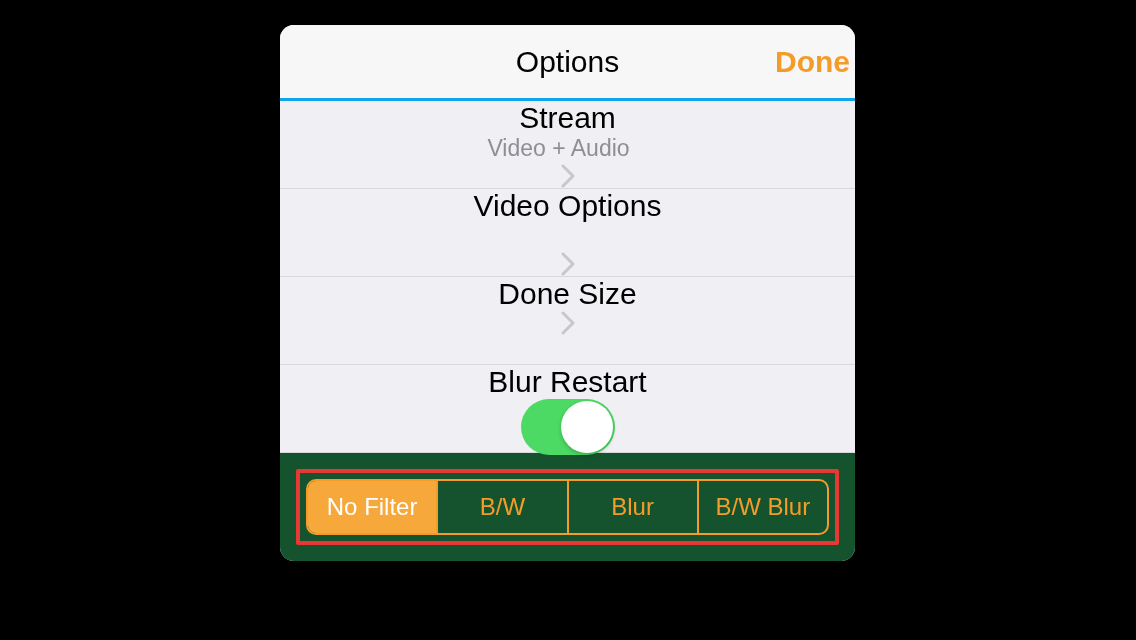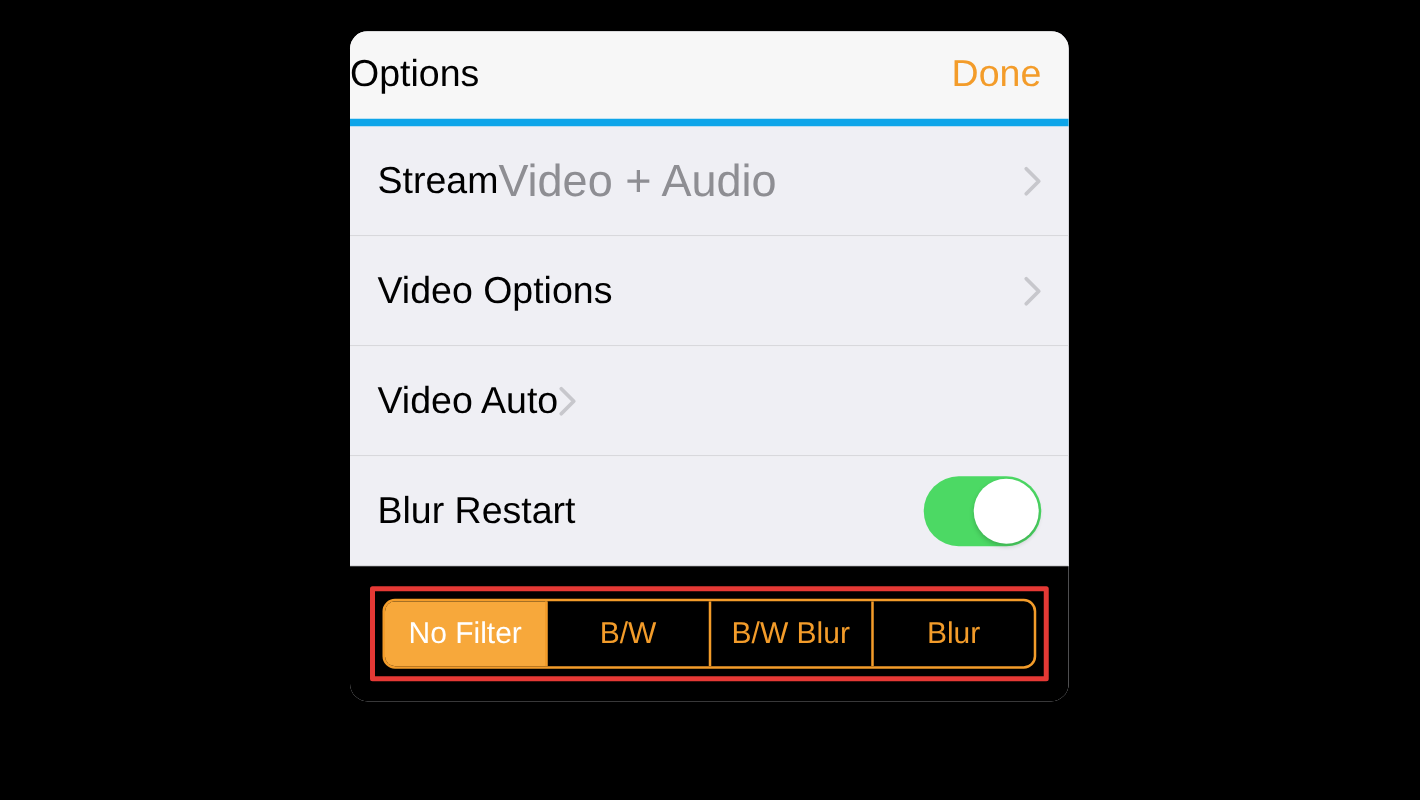--- a/index.html
+++ b/index.html
@@ -22,59 +22,60 @@
       width: 575px;
       background: #efeff4;
       border-radius: 14px;
       overflow: hidden;
       box-shadow: 0 2px 10px rgba(0,0,0,0.3);
     }
     .header {
       height: 76px;
       display: flex;
       align-items: center;
-      justify-content: flex-start;
+      justify-content: center;
       position: relative;
-      border-bottom: 6px solid #0ea5e9;
+      border-bottom: 3px solid #0ea5e9;
       background: #f7f7f7;
     }
     .header-title {
       font-size: 30px;
       font-weight: 400;
       color: #000;
     }
     .done-btn {
       position: absolute;
-      right: 22px;
+      right: 5px;
       top: 50%;
       transform: translateY(-50%);
       color: #f39c2a;
       font-size: 30px;
-      font-weight: 400;
+      font-weight: 700;
       cursor: pointer;
     }
     .row {
       height: 88px;
       display: flex;
       align-items: center;
       padding: 0 22px;
       background: #efeff4;
       border-bottom: 1px solid #d8d8dc;
       cursor: pointer;
+      flex-direction: column;
     }
     .row-label {
       font-size: 30px;
       color: #000;
       font-weight: 300;
       flex: 0 0 auto;
     }
     .row-value {
       flex: 1;
       text-align: left;
-      font-size: 36px;
+      font-size: 23px;
       color: #8e8e93;
       font-weight: 300;
       padding-right: 18px;
     }
     .row-spacer {
       flex: 1;
     }
     .chevron {
       width: 14px;
       height: 24px;
@@ -98,21 +99,21 @@
       width: 52px;
       height: 52px;
       background: #fff;
       border-radius: 50%;
       top: 2px;
       right: 2px;
       box-shadow: 0 2px 4px rgba(0,0,0,0.2);
     }
     .seg-container {
       padding: 16px;
-      background: #000000;
+      background: #14532d;
     }
     .highlight-box {
       border: 4px solid #e53935;
       padding: 6px;
       border-radius: 2px;
     }
     .segcontrol {
       display: flex;
       height: 56px;
       border: 2px solid #f39c2a;
@@ -162,40 +163,40 @@
     <span class="row-label">Video Options</span>
     <span class="row-spacer"></span>
     <span class="chevron">
       <svg viewBox="0 0 14 24">
           <polyline points="2,2 12,12 2,22" fill="none" stroke="#c7c7cc" stroke-width="3" stroke-linecap="round" stroke-linejoin="round"></polyline>
         </svg>
     </span>
   </div>
 
   <div class="row">
-    <span class="row-label">Video Auto</span>
+    <span class="row-label">Done Size</span>
     <span class="chevron">
       <svg viewBox="0 0 14 24">
           <polyline points="2,2 12,12 2,22" fill="none" stroke="#c7c7cc" stroke-width="3" stroke-linecap="round" stroke-linejoin="round"></polyline>
         </svg>
     </span>
   </div>
 
   <div class="row">
     <span class="row-label">Blur Restart</span>
     <span class="row-spacer"></span>
     <div class="toggle">
       <div class="toggle-knob"></div>
     </div>
   </div>
 
   <div class="seg-container">
     <div class="highlight-box">
       <div class="segcontrol">
         <div class="seg selected">No Filter</div>
         <div class="seg">B/W</div>
+        <div class="seg">Blur</div>
         <div class="seg">B/W Blur</div>
-        <div class="seg">Blur</div>
       </div>
     </div>
   </div>
 
 </div>
 
 </body></html>

